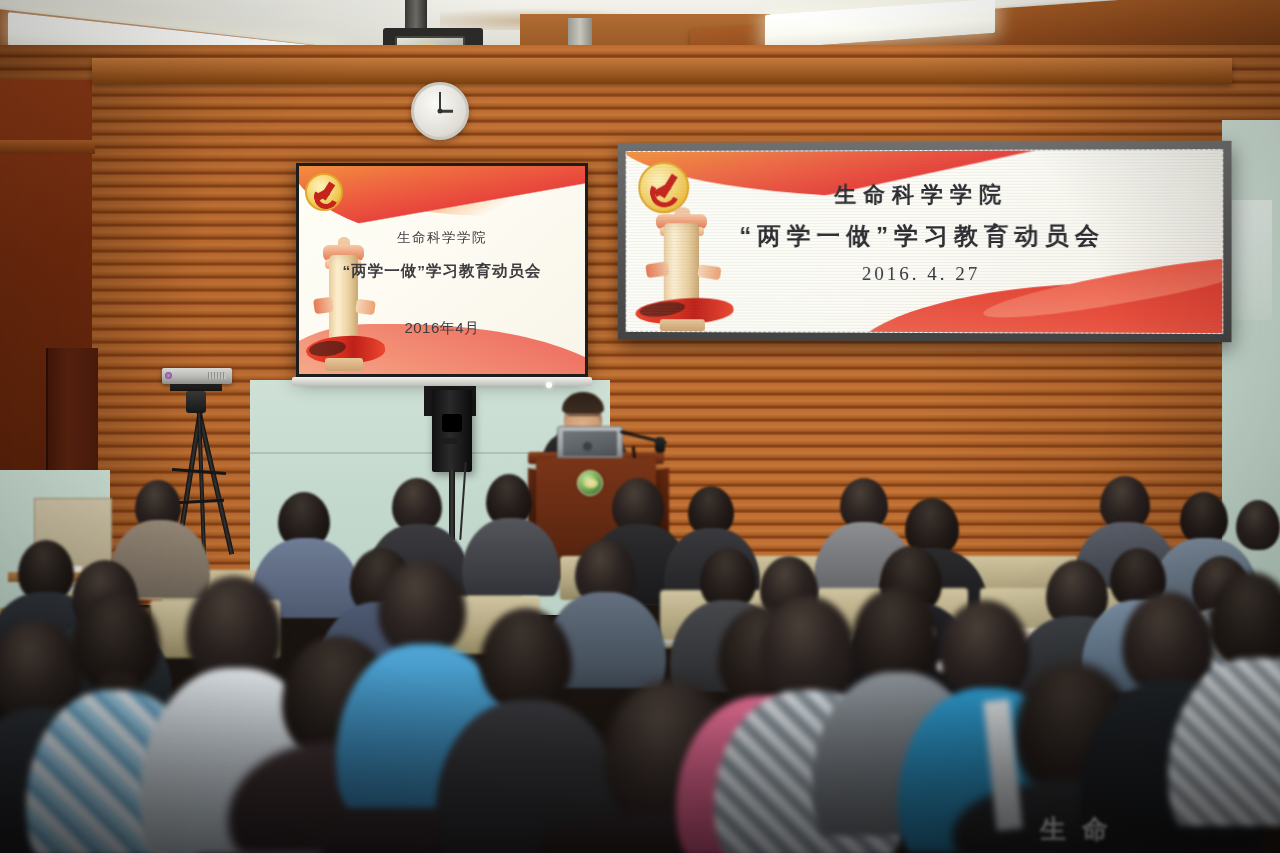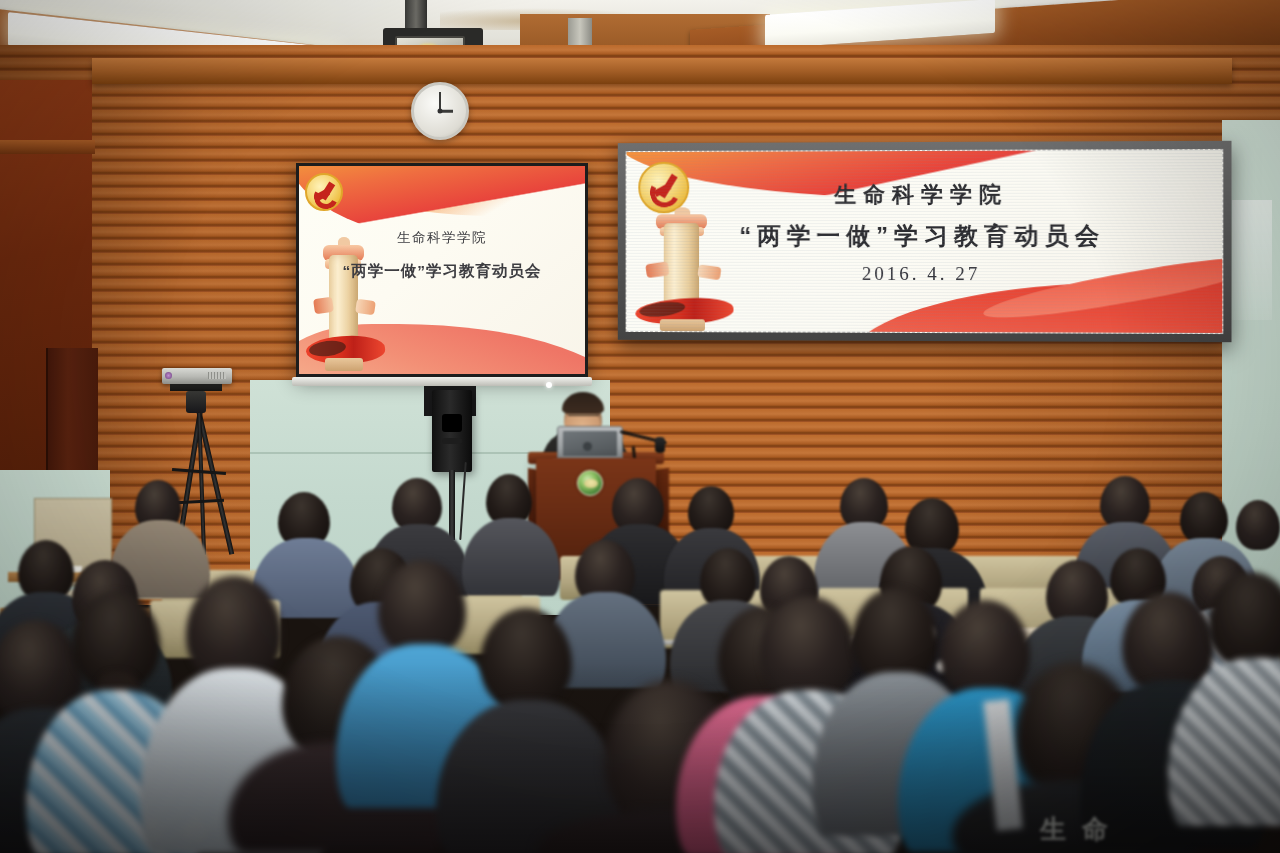--- a/index.html
+++ b/index.html
@@ -639,20 +639,21 @@
         <div class="body"></div>
         <div class="armL"></div>
         <div class="armR"></div>
         <div class="ribbon"></div>
         <div class="ribbon2"></div>
         <div class="base"></div>
       </div>
 
       <div class="slide-text proj-line1">生命科学学院</div>
       <div class="slide-text proj-line2">“两学一做”学习教育动员会</div>
+      <div class="slide-text proj-line3">2016年4月</div>
     </div>
   </div>
   <div class="proj-bottombar"></div>
   <div class="proj-roller"></div>
   <div class="proj-dot"></div>
 
   <div class="led-frame">
     <div class="led-screen">
       <div class="led-topwave-y"></div>
       <div class="led-topwave"></div>

